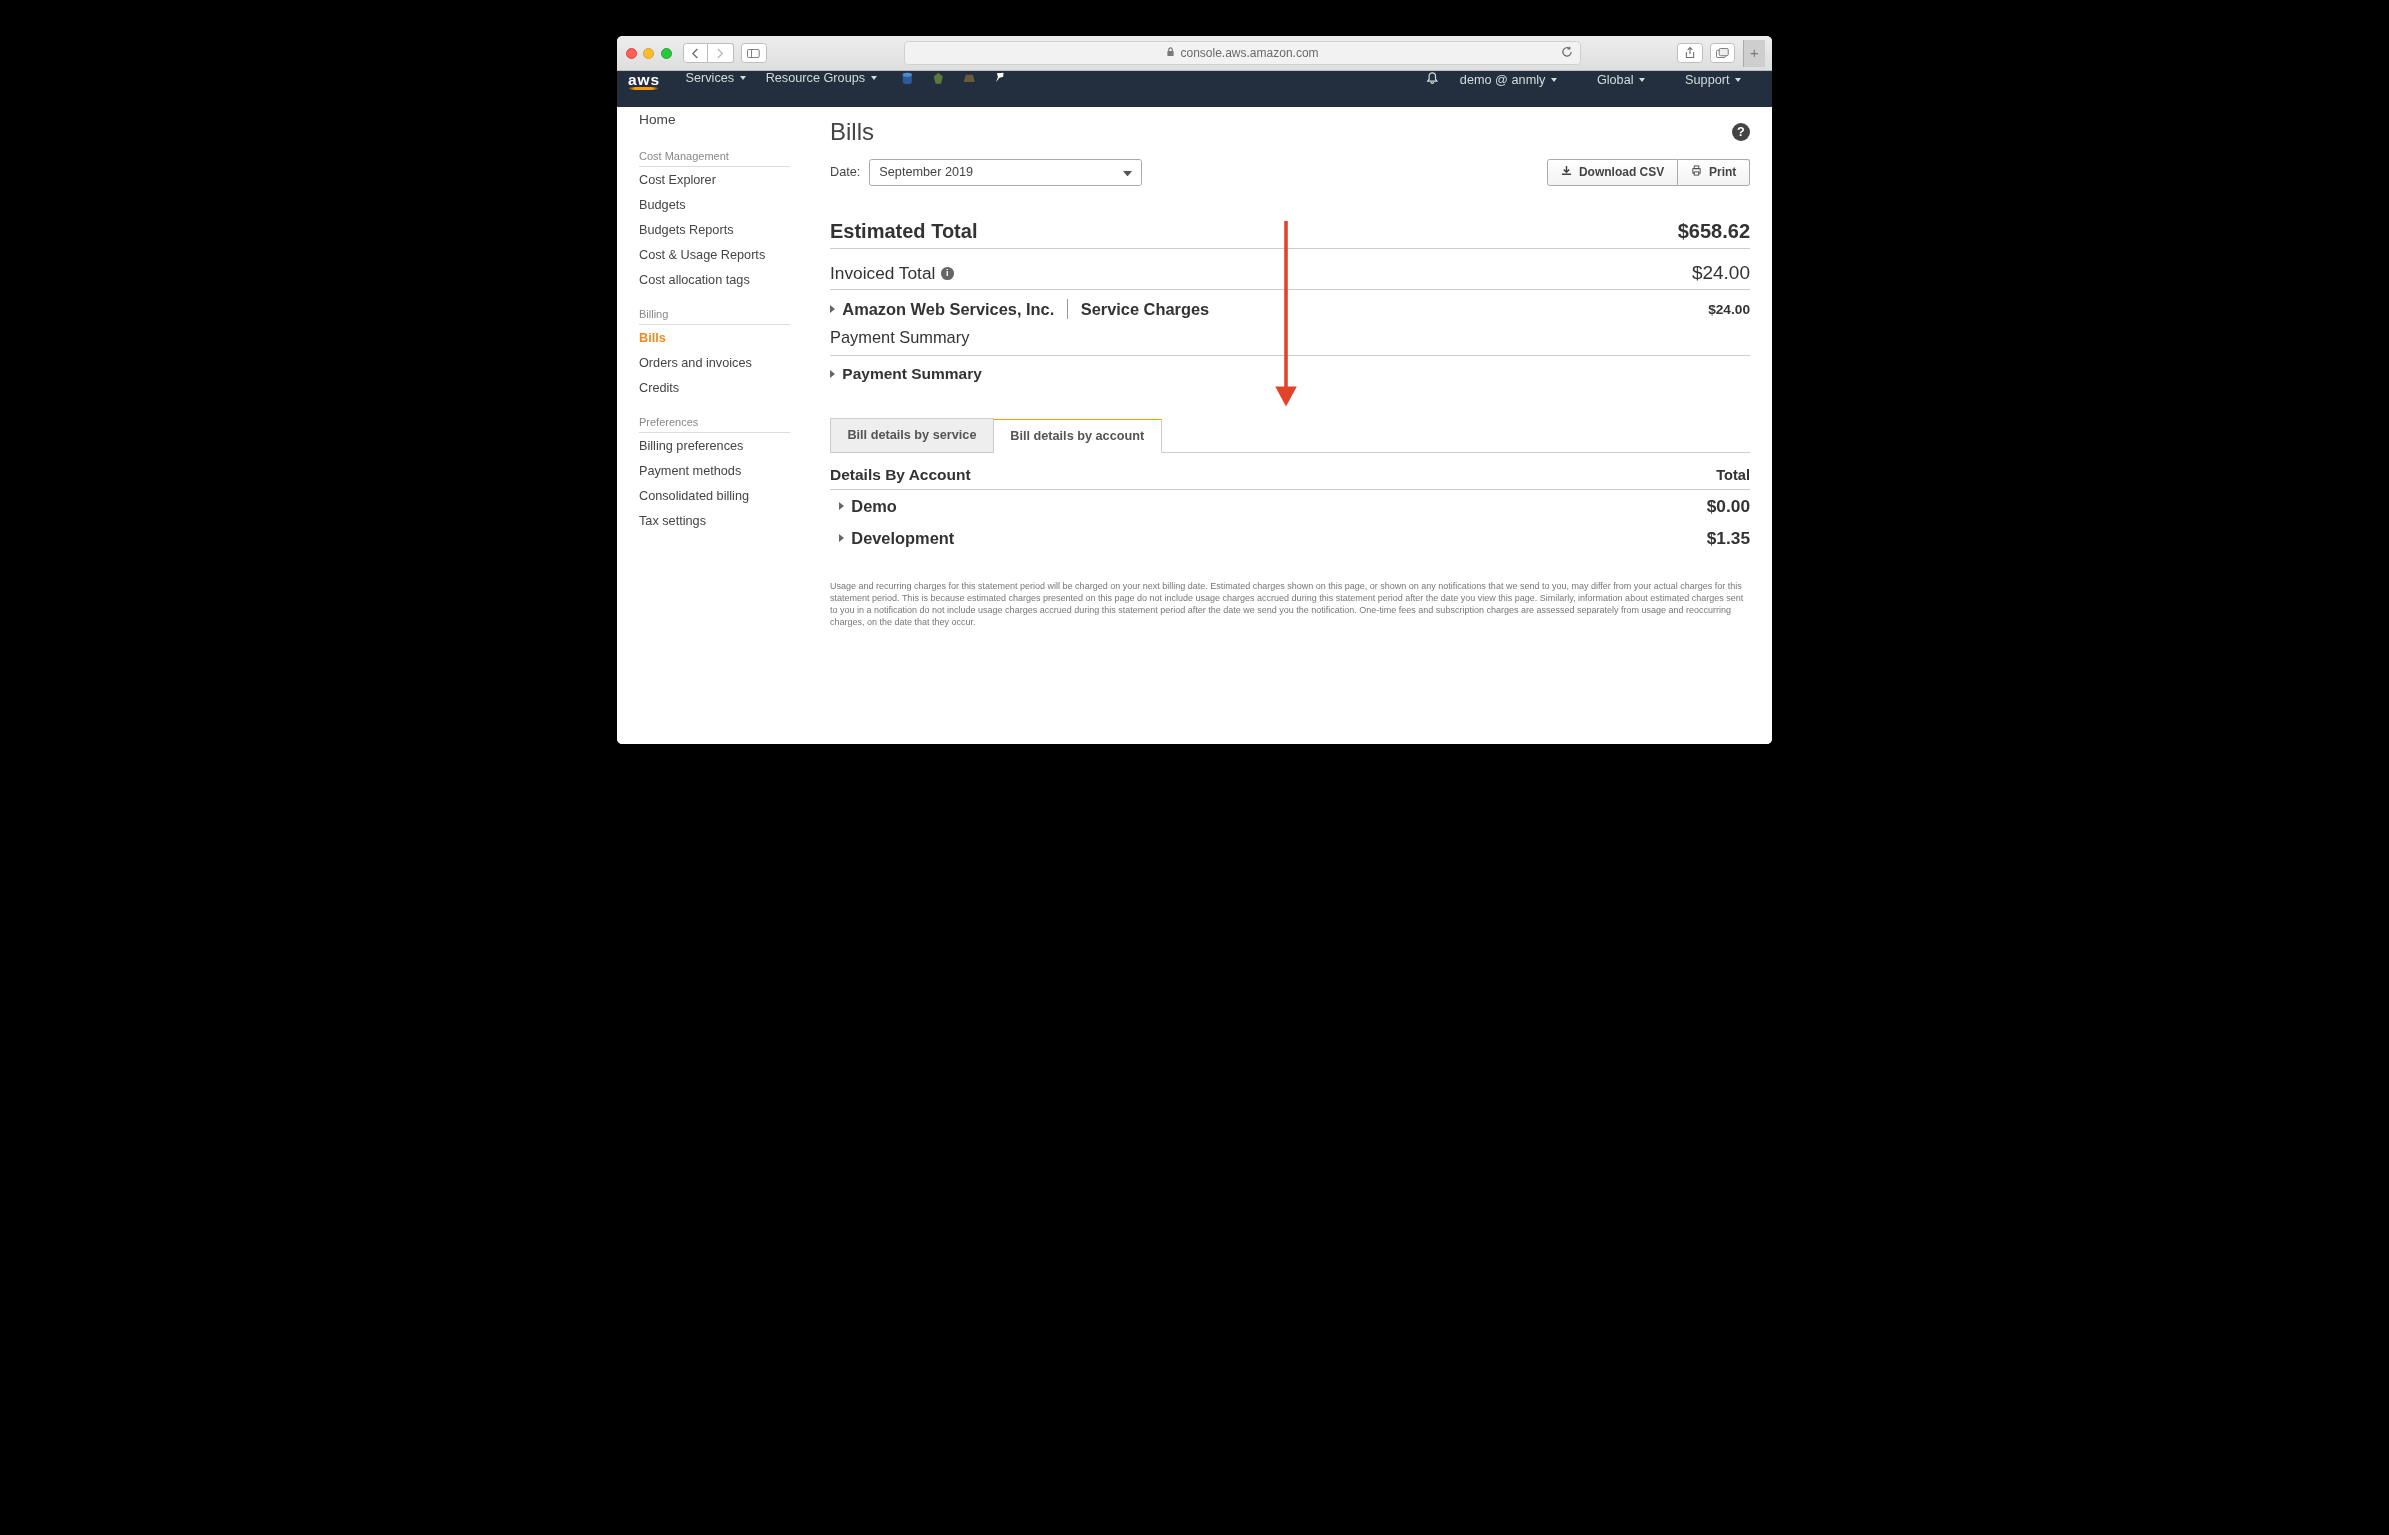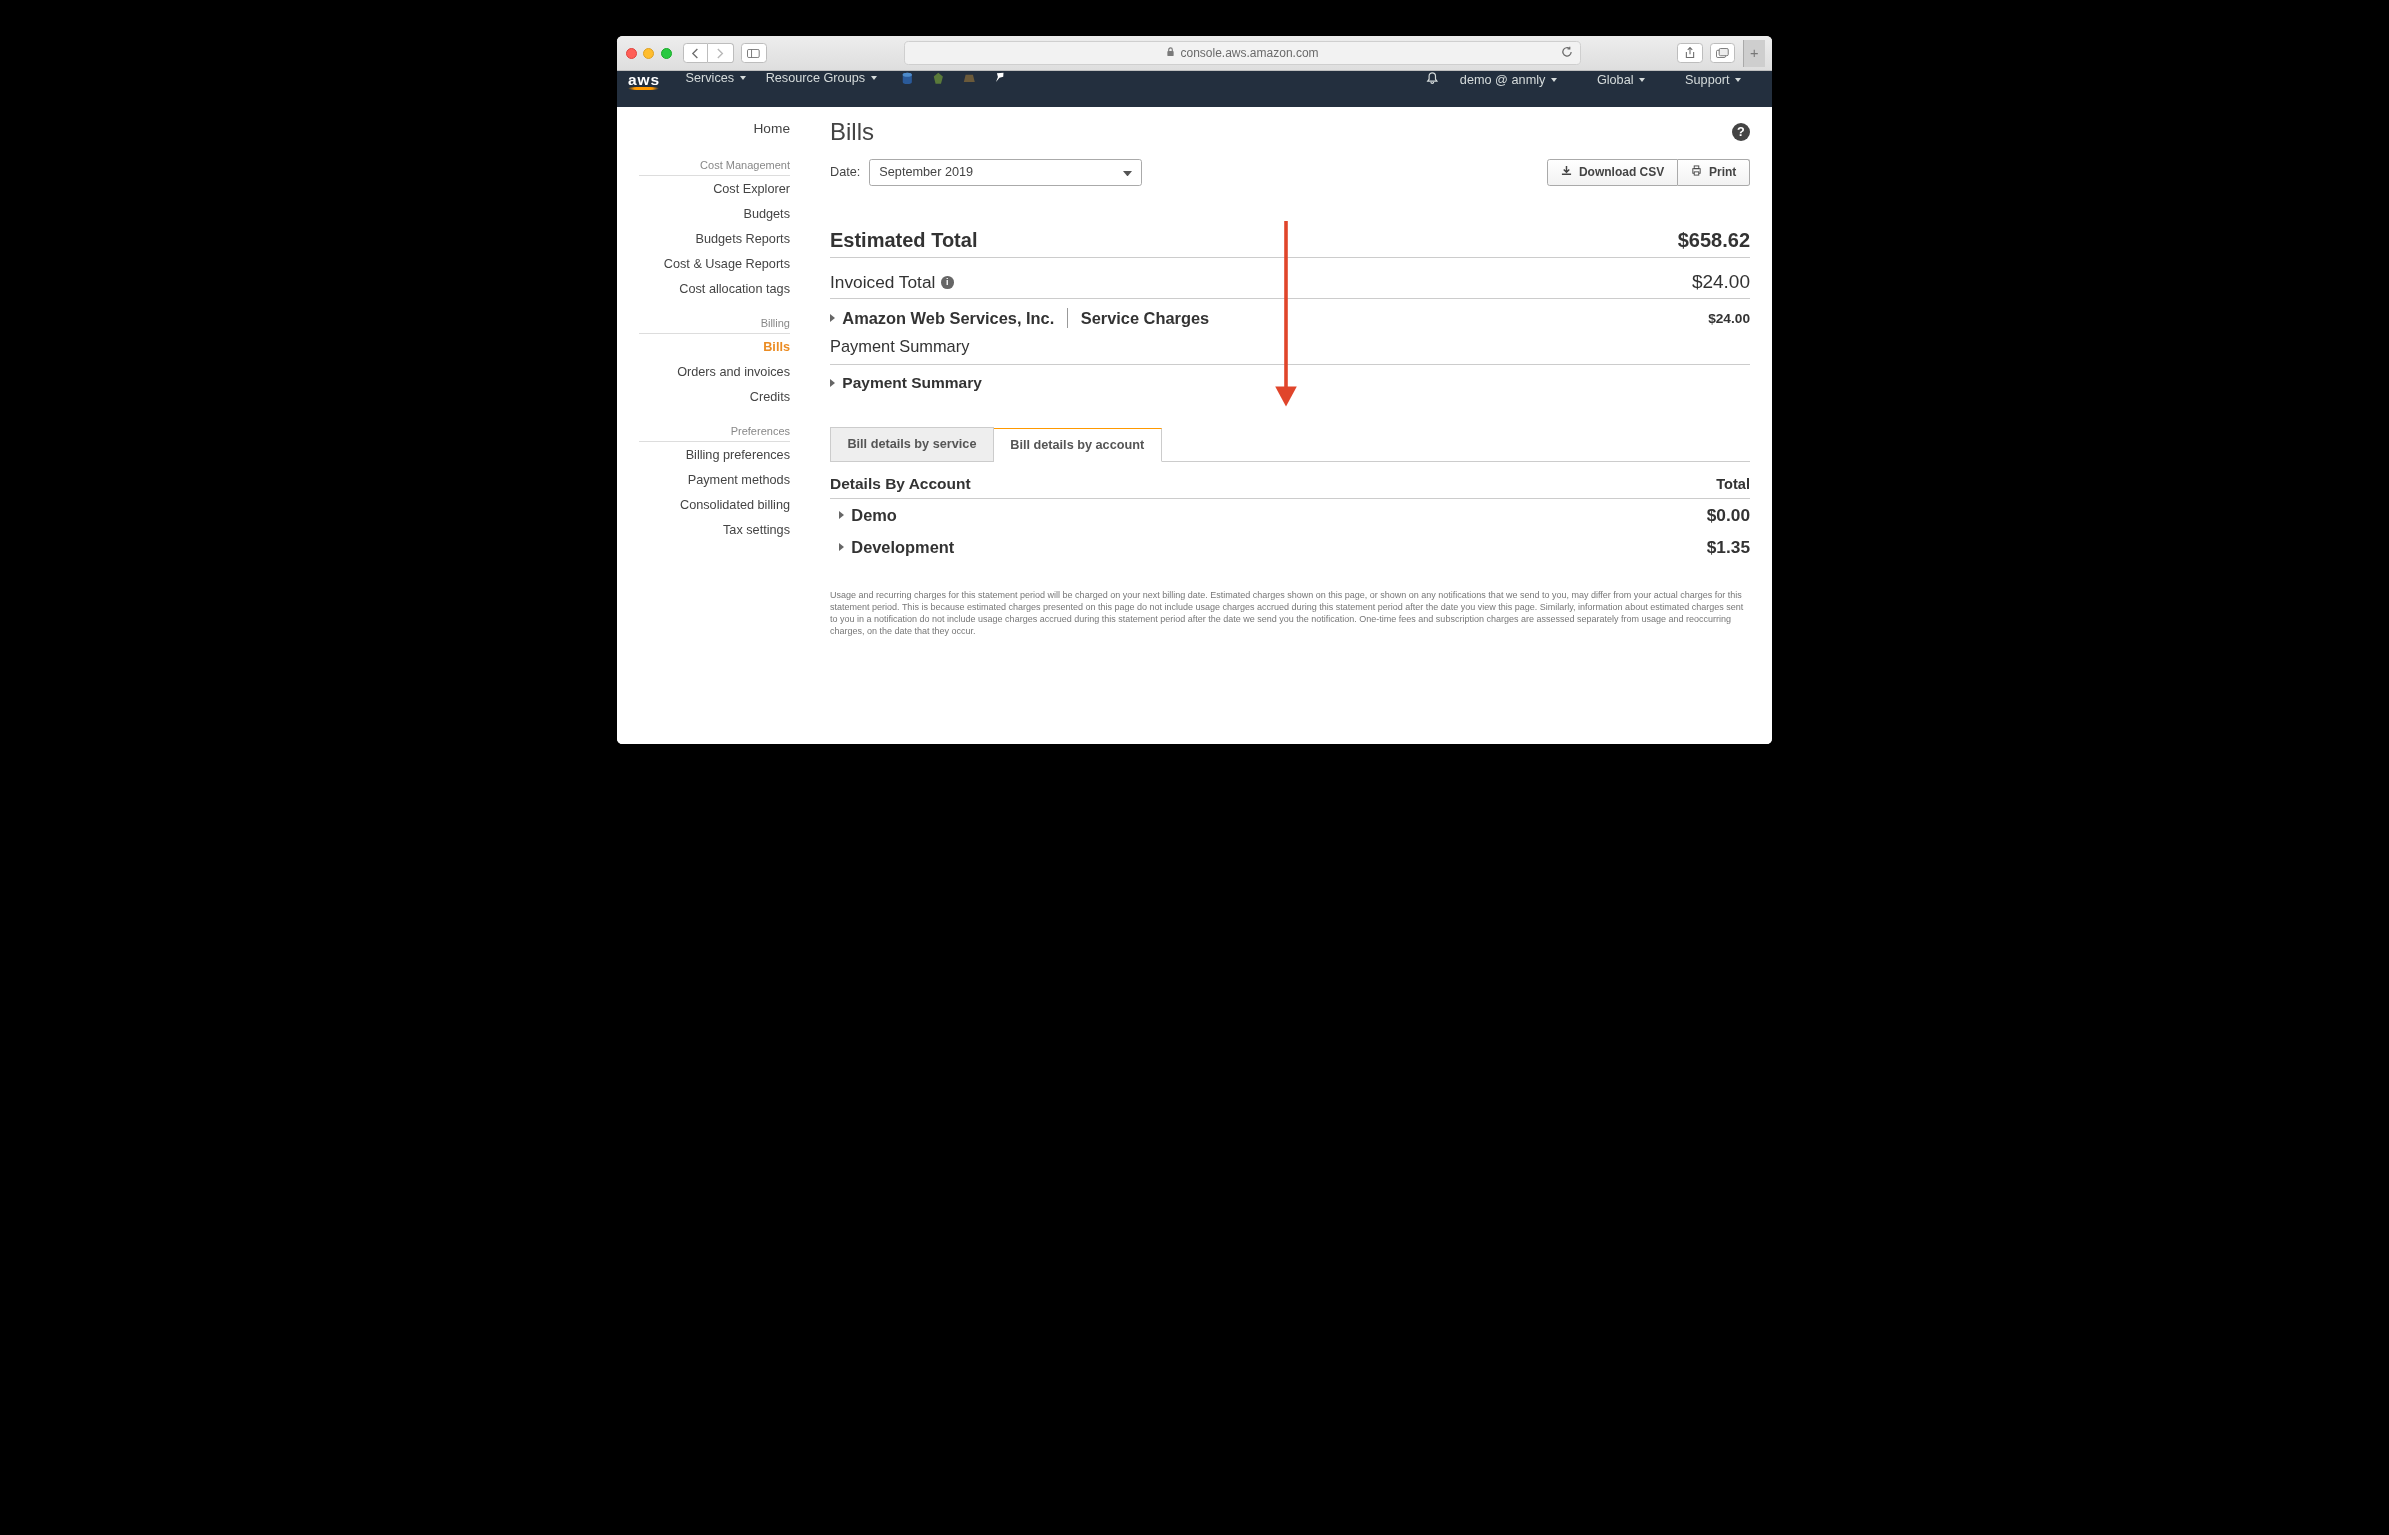--- a/index.html
+++ b/index.html
@@ -31,40 +31,40 @@
   .aws-logo .smile { display:block; height:2.7px; width:31px; background:linear-gradient(to right,transparent 0,#ff9900 20%,#ff9900 80%,transparent 100%); border-radius:50%/100%; margin-top:-1.8px; }
   .aws-nav-item { margin-right:20px; display:flex; align-items:center; gap:5.5px; font-size:12.7px; cursor:pointer; color:#d5dbdb; }
   .caret-down { width:0; height:0; border-left:3.6px solid transparent; border-right:3.6px solid transparent; border-top:4.6px solid currentColor; display:inline-block; }
   .aws-icons { display:flex; gap:16.4px; margin-left:3.6px; }
   .aws-svc-icon { width:14.6px; height:14.6px; display:inline-block; }
   .aws-right { margin-left:auto; display:flex; align-items:center; gap:20px; }
   .bell-icon svg { width:14.6px; height:14.6px; }
 
   
   .body-wrap { display:flex; background:#fff; min-height:637px; }
-  .sidebar { width:191px; padding:12px 18px 22px 22px; border-right:none;text-align:right; }
+  .sidebar { width:191px; padding:3px 18px 22px 22px; border-right:none; }
   .sidebar a { display:block; padding:5.5px 0; color:#444; text-decoration:none; font-size:12.7px; cursor:pointer; }
   .sidebar a.active { color:#eb8c23; font-weight:bold; }
   .sidebar .section { font-size:11px; color:#888; margin-top:16.4px; padding-bottom:3.6px; border-bottom:0.9px solid #ddd; }
   .sidebar .home { font-size:13.7px; color:#444; padding:1.8px 0 7.3px; }
 
   .main { flex:1; padding:11px 22px 22px 22px; position:relative; }
   .page-title-row { display:flex; align-items:center; justify-content:space-between; }
   .page-title { font-size:24px; font-weight:500; color:#444; }
   .help-icon { width:18px; height:18px; border-radius:50%; background:#444; color:#fff; font-weight:bold; display:flex; align-items:center; justify-content:center; font-size:12.7px; }
 
   .date-row { display:flex; align-items:center; margin-top:12.7px; gap:9px; }
   .date-row label { font-size:12.7px; color:#444; }
   .date-select { width:273px; height:27px; border:0.9px solid #aaa; border-radius:2.7px; padding:0 9px; display:flex; align-items:center; justify-content:space-between; font-size:12.7px; color:#444; background:#fff; cursor:pointer; }
   .action-btns { margin-left:auto; display:flex; gap:0; }
   .btn { border:0.9px solid #aaa; background:linear-gradient(to bottom,#fff,#f2f2f2); padding:0 12.7px; height:27px; display:flex; align-items:center; gap:7.3px; font-size:12px; color:#444; font-weight:bold; cursor:pointer; }
   .btn:first-child { border-radius:2.7px 0 0 2.7px; }
   .btn:last-child { border-radius:0 2.7px 2.7px 0; border-left:none; }
 
-  .est-row { display:flex; justify-content:space-between; align-items:baseline; margin-top:43px; border-bottom:0.9px solid #ccc; padding-bottom:5.5px;}
+  .est-row { display:flex; justify-content:space-between; align-items:baseline; margin-top:34px; border-bottom:0.9px solid #ccc; padding-bottom:5.5px;}
   .est-row .label { font-size:20px; font-weight:bold; color:#333; }
   .est-row .amount { font-size:20px; font-weight:bold; color:#333; }
 
   .inv-row { display:flex; justify-content:space-between; align-items:baseline; margin-top:12.7px; border-bottom:0.9px solid #ccc; padding-bottom:5.5px;}
   .inv-row .label { font-size:17.3px; color:#333; display:flex; align-items:center; gap:5.5px;}
   .inv-row .amount { font-size:19px; color:#333; }
 
   .sub-row { display:flex; justify-content:space-between; align-items:center; padding:9px 0 5.5px; font-size:15.5px; }
   .sub-row .left { display:flex; align-items:center; gap:7.3px; font-size:16.4px; }
   .caret-right { width:0; height:0; border-top:4.6px solid transparent; border-bottom:4.6px solid transparent; border-left:5.5px solid #666; display:inline-block; }

